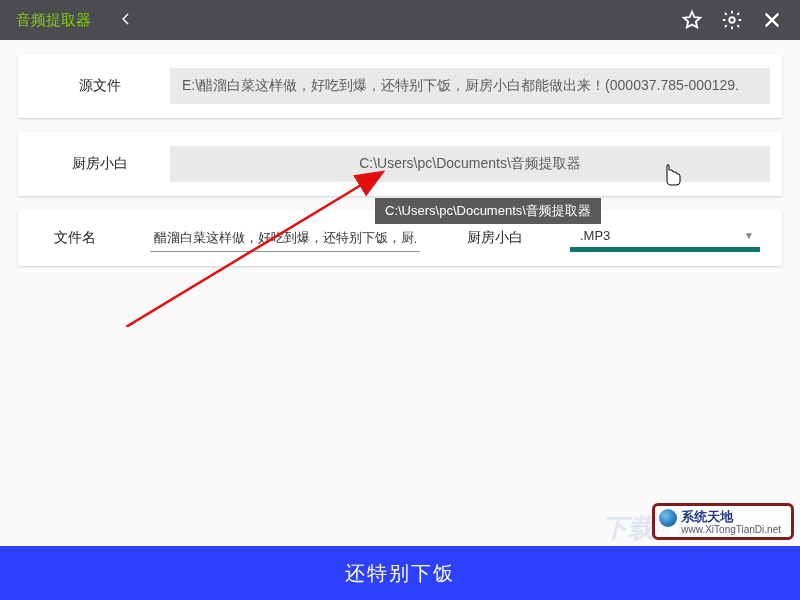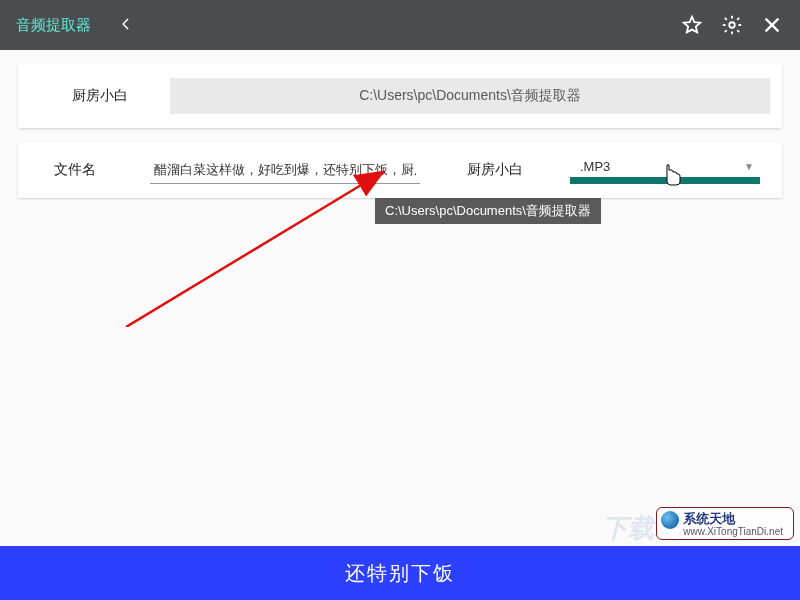--- a/index.html
+++ b/index.html
@@ -1,39 +1,39 @@
 <!DOCTYPE html>
 <html><head>
 <meta charset="utf-8">
 <style>
   * { box-sizing: border-box; margin: 0; padding: 0; }
   html, body { width: 800px; height: 600px; font-family: "Microsoft YaHei", Arial, sans-serif; background: #fafafa; overflow: hidden; }
   .window { width: 800px; height: 600px; display: flex; flex-direction: column; position: relative; }
-  .titlebar { height: 50px; background: #4b4c50; color: #5eead4; display: flex; align-items: center; padding: 0 16px; }
+  .titlebar { height: 40px; background: #4b4c50; color: #84cc16; display: flex; align-items: center; padding: 0 16px; }
   .title { font-size: 15px; font-weight: 500; margin-right: 28px; }
   .back-chevron { font-size: 18px; font-weight: 700; cursor: default; color: #eee; }
   .spacer { flex: 1; }
   .icon { width: 24px; height: 24px; margin-left: 16px; display: flex; align-items: center; justify-content: center; color: #fff; }
   .icon svg { width: 22px; height: 22px; fill: none; stroke: #fff; stroke-width: 2; }
   .close-x svg { stroke-width: 2.5; }
   .content { flex: 1; padding: 14px 18px 0 18px; display: flex; flex-direction: column; gap: 14px; }
   .card { background: #fff; border-radius: 2px; box-shadow: 0 1px 3px rgba(0,0,0,.12), 0 1px 2px rgba(0,0,0,.05); padding: 14px 12px; display: flex; align-items: center; }
   .field-label { width: 140px; text-align: center; font-size: 14px; color: #222; }
   .fake-input { flex: 1; height: 36px; background: #e9e9e9; display: flex; align-items: center; justify-content: center; padding: 0 12px; font-size: 14px; color: #595959; white-space: nowrap; overflow: hidden; }
   .fake-input.source { justify-content: flex-start; color: #5a5a5a; }
   .row3 { gap: 30px; }
   .underline-input { border: none; border-bottom: 1px solid #999; height: 28px; font-size: 13px; padding: 0 4px; color: #333; outline: none; background: transparent; }
   .filename-input { width: 270px; }
-  .type-select { width: 190px; position: relative; display: flex; align-items: center; justify-content: space-between; border-bottom: 7px solid #0f766e; height: 28px; font-size: 13px; color: #333; padding: 0 6px 0 10px; }
+  .type-select { width: 190px; position: relative; display: flex; align-items: center; justify-content: space-between; border-bottom: 5px solid #0f766e; height: 28px; font-size: 13px; color: #333; padding: 0 6px 0 10px; }
   .type-select .caret { font-size: 10px; color: #888; }
   .bottom-bar { height: 54px; background: #2d40ff; color: #fff; display: flex; align-items: center; justify-content: center; font-size: 20px; font-weight: 500; letter-spacing: 2px; }
   .tooltip { position: absolute; left: 375px; top: 198px; background: #5a5a5a; color: #fff; font-size: 13px; padding: 4px 10px; white-space: nowrap; }
   .arrow-svg { position: absolute; left: 126px; top: 167px; pointer-events: none; }
   .cursor { position: absolute; left: 660px; top: 160px; pointer-events: none; }
-  .watermark { position: absolute; right: 6px; bottom: 60px; font-size: 11px; color: #3a4a7c; background: rgba(255,255,255,.7); border: 1px solid #7f1d1d; border-radius: 6px; padding: 4px 10px 2px 26px; line-height: 1.1; }
+  .watermark { position: absolute; right: 6px; bottom: 60px; font-size: 11px; color: #3a4a7c; background: rgba(255,255,255,.7); border: 3px solid #7f1d1d; border-radius: 6px; padding: 4px 10px 2px 26px; line-height: 1.1; }
   .watermark::before { content: ""; position: absolute; left: 4px; top: 3px; width: 18px; height: 18px; border-radius: 50%; background: radial-gradient(circle at 35% 35%, #6fbff0 0%, #1d6fb0 70%); }
   .watermark .cn { font-size: 13px; font-weight: 700; color: #243a80; }
   .watermark .url { font-size: 10px; color: #556; }
   .bottom-ghost { position: absolute; right: 120px; bottom: 54px; font-size: 26px; font-weight: 800; color: rgba(40,80,190,.12); font-style: italic; pointer-events:none; }
 </style>
 </head>
 <body>
 
 <div class="window">
   <div class="titlebar">
@@ -56,20 +56,24 @@
         </svg>
     </div>
     <div class="icon close-x">
       <svg viewBox="0 0 24 24">
           <path d="M5 5l14 14M19 5L5 19"></path>
         </svg>
     </div>
   </div>
 
   <div class="content">
+    <div class="card">
+      <div class="field-label">源文件</div>
+      <div class="fake-input source">E:\醋溜白菜这样做，好吃到爆，还特别下饭，厨房小白都能做出来！(000037.785-000129.</div>
+    </div>
 
     <div class="card">
       <div class="field-label">厨房小白</div>
       <div class="fake-input">C:\Users\pc\Documents\音频提取器</div>
     </div>
 
     <div class="card row3">
       <div class="field-label" style="width:90px">文件名</div>
       <input class="underline-input filename-input" value="醋溜白菜这样做，好吃到爆，还特别下饭，厨房小白" style="">
       <div class="field-label" style="width:90px">厨房小白</div>

